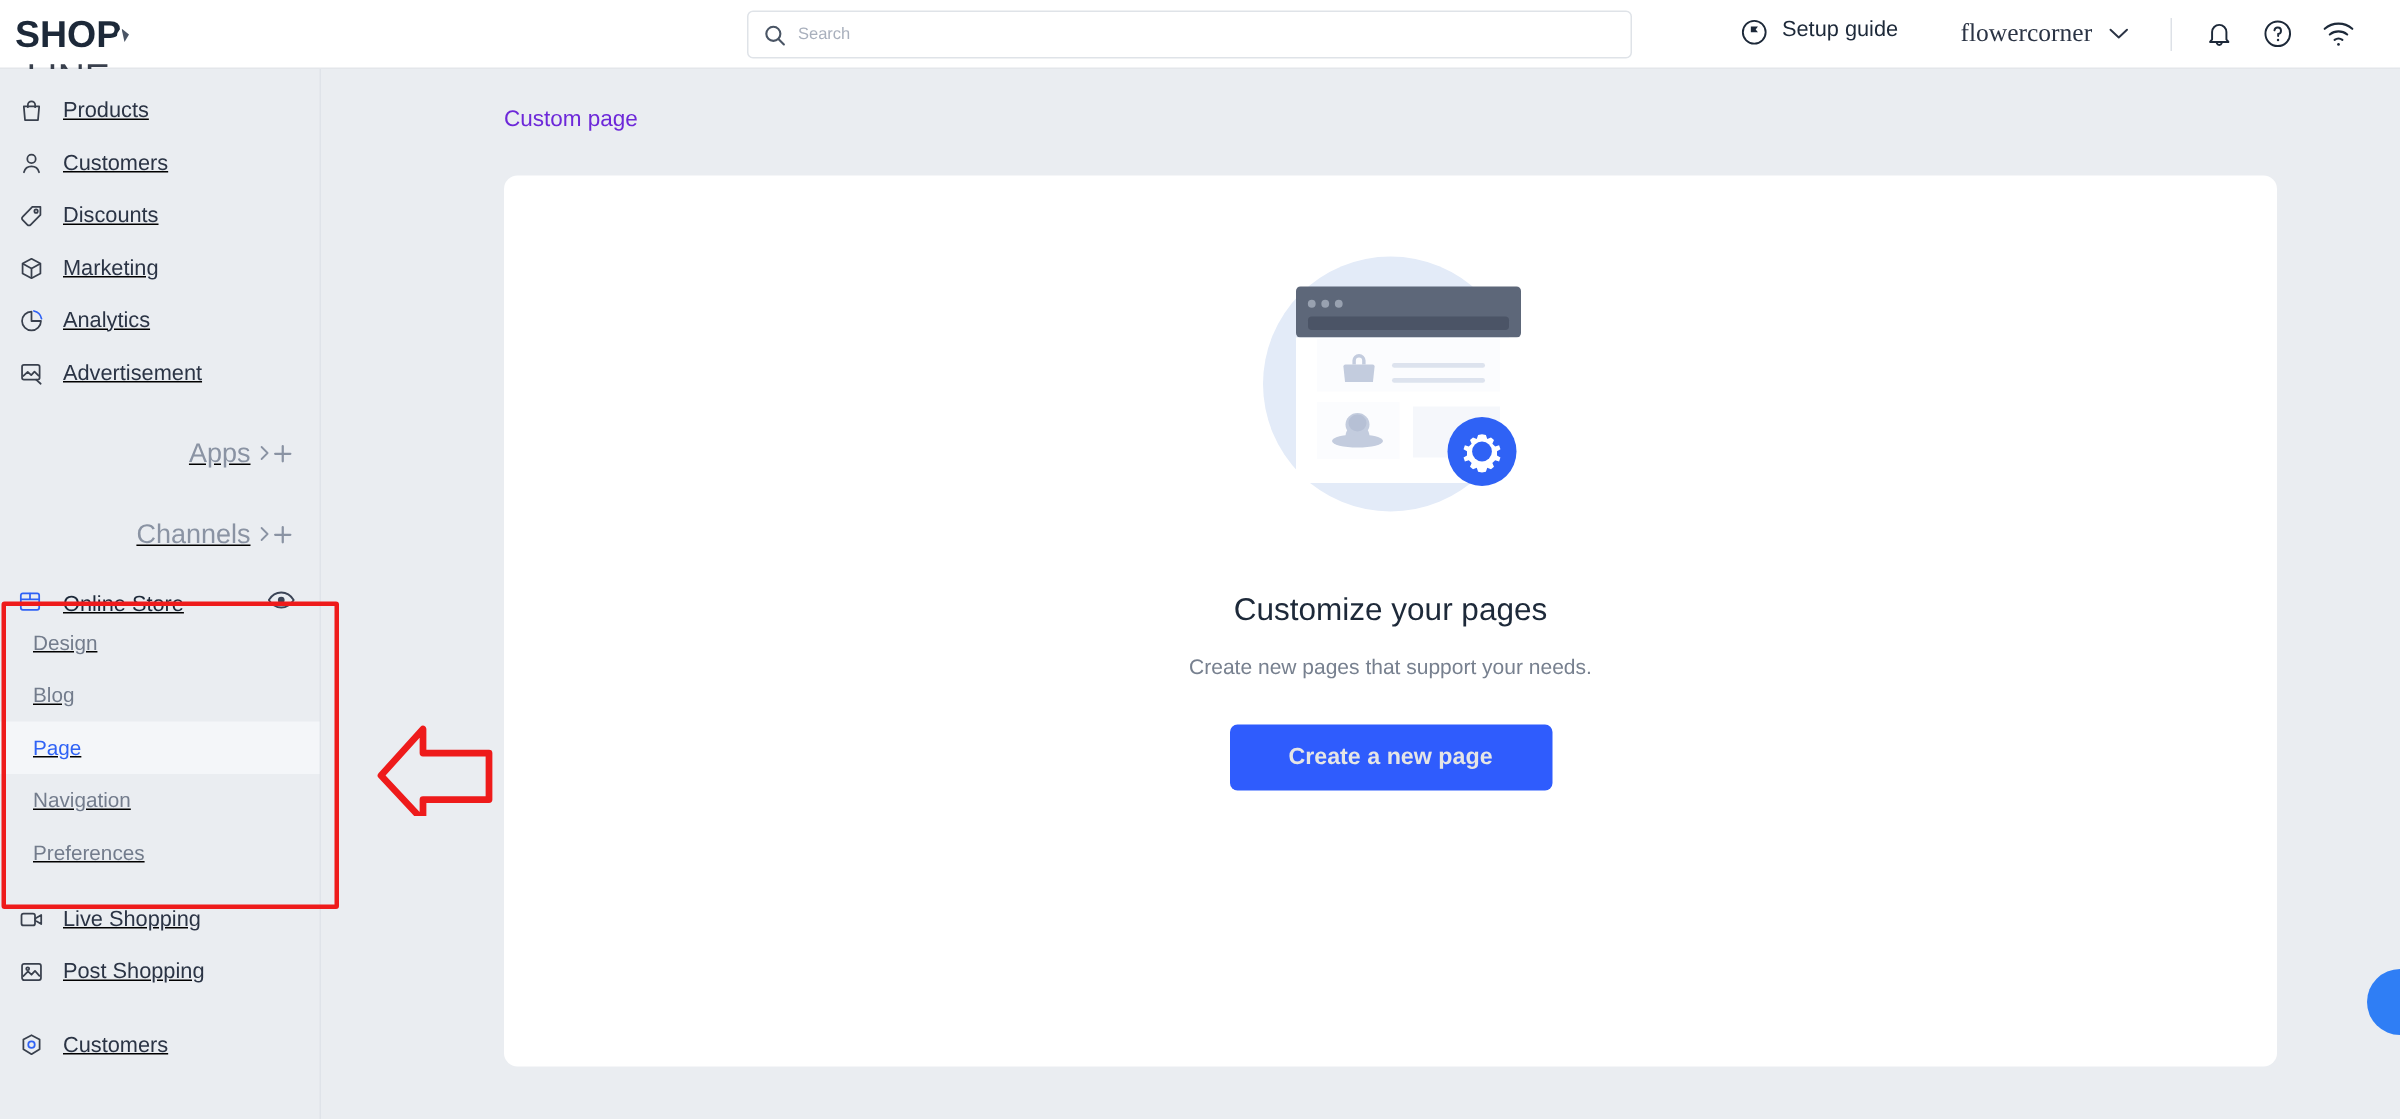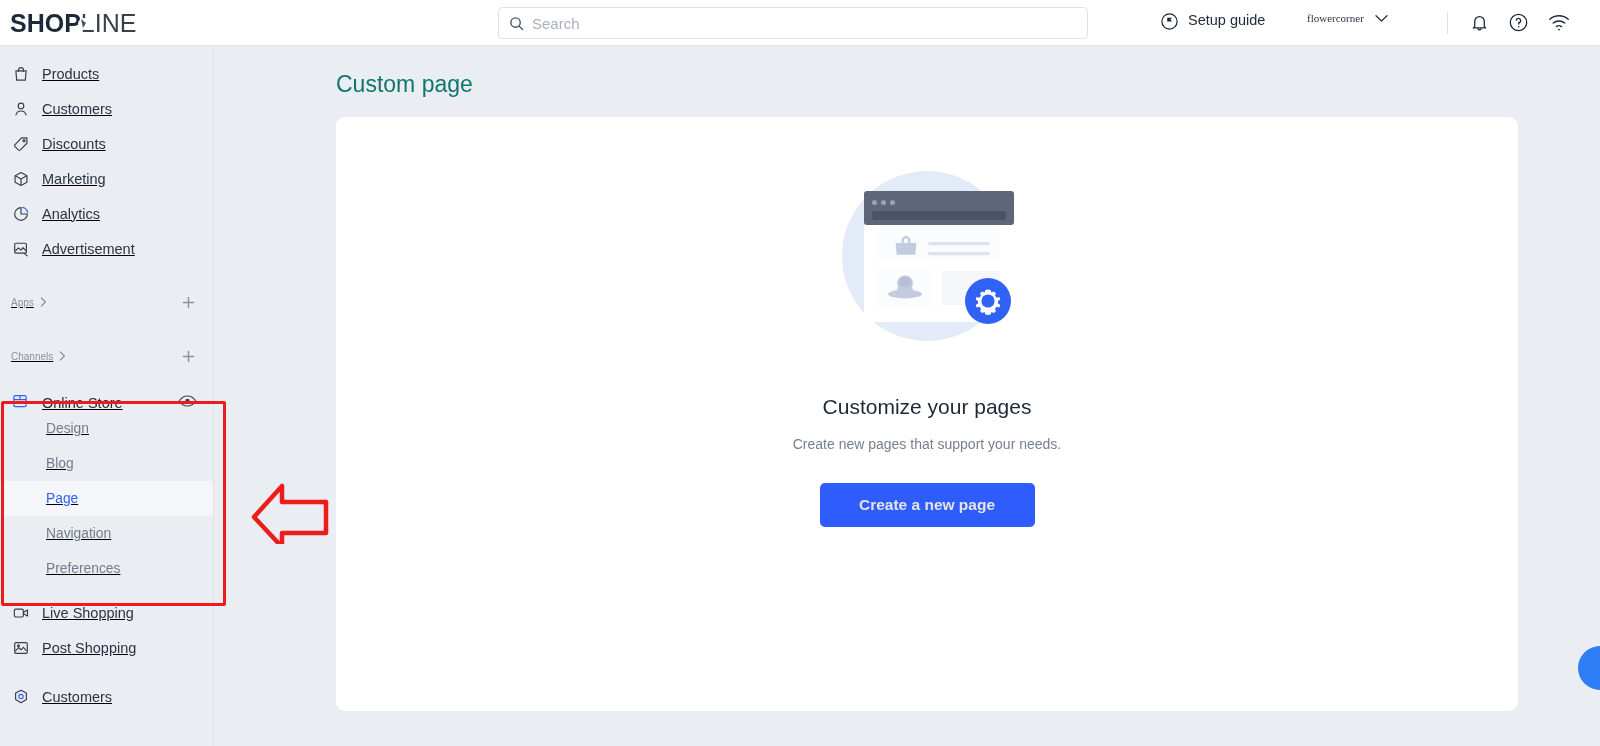--- a/index.html
+++ b/index.html
@@ -13,21 +13,21 @@
 
   
   .topbar {
     position: absolute; left: 0; top: 0; width: 1600px; height: 46px;
     background: #ffffff;
     border-bottom: 1px solid #e3e6ea;
     display: flex; align-items: center;
   }
   .logo {
     position: absolute; left: 10px; top: 9px;
-    display: flex; align-items: center; letter-spacing: .5px;
+    display: flex; align-items: center; letter-spacing: .5px; flex-direction: column;
   }
   .logo .shop {
     font-size: 25px; font-weight: bold; color: #1d2939;
     font-family: "Liberation Sans", sans-serif; letter-spacing: 0px;
   }
   .logo .line {
     font-size: 25px; font-weight: 300; color: #39404d;
     letter-spacing: 0px;
   }
   .logo .bird {
@@ -44,38 +44,38 @@
 
   .searchbox {
     position: absolute; left: 498px; top: 7px;
     width: 590px; height: 32px;
     border: 1px solid #dfe3e8; border-radius: 4px;
     background: #fff;
     display: flex; align-items: center; padding: 0 10px;
   }
   .searchbox .sicon { width: 15px; height: 15px; margin-right: 8px; flex: none; }
   .searchbox input {
-    border: none; outline: none; font-size: 15px;
+    border: none; outline: none; font-size: 11px;
     color: #0f172a; width: 100%;
     font-family: "Liberation Sans", sans-serif;
   }
   .searchbox input::placeholder { color: #a9b0bd; }
 
   .setup-guide {
     position: absolute; left: 1160px; top: 12px;
     display: flex; align-items: flex-start; cursor: pointer;
   }
   .setup-guide .label {
     margin-left: 9px; font-size: 14.5px; color: #1d2939;
   }
   .store-select {
     position: absolute; left: 1307px; top: 12px;
     display: flex; align-items: center; cursor: pointer;
   }
-  .store-select .name { font-size: 11px; color: #2b3445; font-family: "Liberation Serif", serif; }
+  .store-select .name { font-size: 17px; color: #2b3445; font-family: "Liberation Serif", serif; }
   .store-select .chev { margin-left: 11px; }
   .divider-v {
     position: absolute; left: 1447px; top: 12px;
     width: 1px; height: 22px; background: #dde1e7;
   }
   .ic-btn { position: absolute; top: 12px; cursor: pointer; }
   #bell  { left: 1469px; }
   #help  { left: 1508px; }
   #wifi  { left: 1548px; }
 
@@ -88,34 +88,34 @@
     text-decoration: underline;
   }
   .nav-item {
     display: flex; align-items: center;
     height: 35px; padding-left: 11px; cursor: pointer;
     color: #2b3445; font-size: 14.5px;
   }
   .nav-item .nic { width: 19px; height: 19px; margin-right: 12px; flex: none; display: flex; align-items: center; justify-content: center;}
 
   .section-head {
-    display: flex; align-items: center; justify-content: space-between;
+    display: flex; align-items: center; justify-content: flex-end;
     padding: 0 16px 0 11px; height: 30px;
-    font-size: 10px; color: #8a93a3; cursor: pointer;
+    font-size: 18px; color: #8a93a3; cursor: pointer;
   }
   .section-head .sh-left { display: flex; align-items: center; }
   .section-head .sh-left .chevsm { margin-left: 6px; }
   .plus-btn {
     width: 17px; height: 17px; cursor: pointer;
     display: flex; align-items: center; justify-content: center;
   }
 
   .sub-item {
     height: 35px; display: flex; align-items: center;
-    padding-left: 46px; font-size: 13.8px; color: #737c8c; cursor: pointer;
+    padding-left: 22px; font-size: 13.8px; color: #737c8c; cursor: pointer;
   }
   .sub-item.active { color: #2f62f5; background: #f4f6f9; }
 
   .store-row {
     display: flex; align-items: flex-end; height: 35px;
     padding: 0 16px 0 11px; cursor: pointer; color: #1d2939; font-size: 14.5px;
   }
   .store-row .nic { width: 19px; height: 19px; margin-right: 12px; flex: none; }
   .store-row .eye { margin-left: auto; }
 
@@ -129,21 +129,21 @@
   
   .annot-arrow {
     position: absolute; left: 250px; top: 476px;
     width: 80px; height: 68px; z-index: 30; pointer-events: none;
   }
 
   
   .main { position: absolute; left: 215px; top: 46px; width: 1385px; height: 700px; background: #eaedf1; }
   .page-title {
     position: absolute; left: 121px; top: 25px;
-    font-size: 23px; color: #0f766e; font-weight: 400;
+    font-size: 15px; color: #6d28d9; font-weight: 400;
   }
   .card {
     position: absolute; left: 121px; top: 71px;
     width: 1182px; height: 594px;
     background: #ffffff; border-radius: 9px;
   }
   .empty-wrap {
     position: absolute; left: 0; top: 0; width: 100%; height: 100%;
     display: flex; flex-direction: column; align-items: center;
     justify-content: flex-start; padding-top: 46px;

